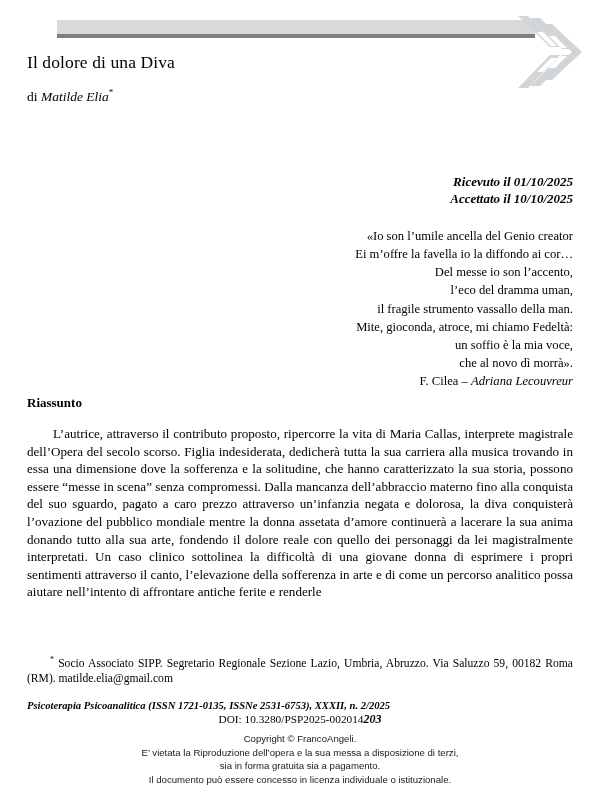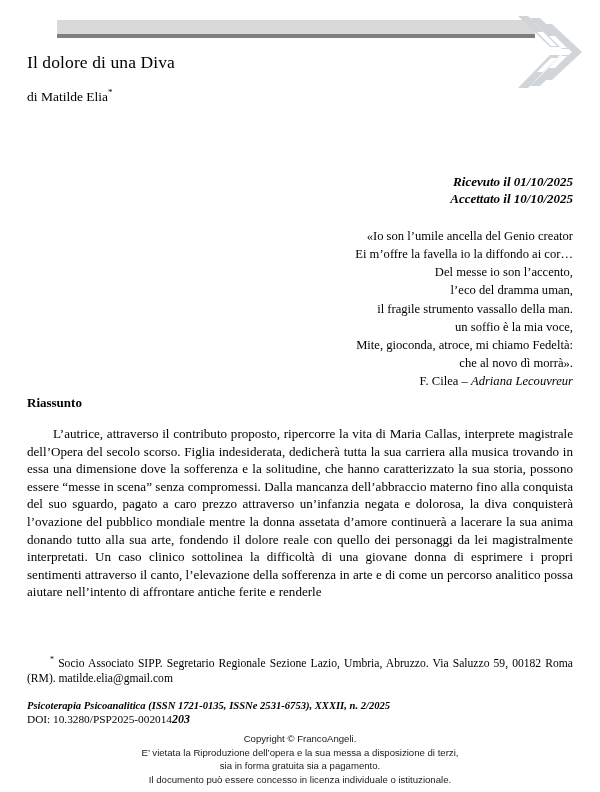--- a/index.html
+++ b/index.html
@@ -61,20 +61,21 @@
     letter-spacing: 0.1px;
     margin: 0;
     line-height: 1.2;
   }
   .byline {
     margin: 14px 0 0 0;
     font-size: 13.5px;
     line-height: 1.2;
   }
   .byline .author {
+    font-style: italic;
   }
   .byline .fn-star {
     font-style: normal;
     font-size: 9px;
     vertical-align: super;
   }
 
   
   .dates {
     position: absolute;
@@ -152,21 +153,21 @@
     font-style: italic;
     font-weight: bold;
     line-height: 1.3;
   }
   .doi-row {
     position: absolute;
     left: 27px;
     top: 712px;
     width: 546px;
     display: flex;
-    justify-content: flex-start;
+    justify-content: center;
     align-items: baseline;
     font-size: 11.3px;
     line-height: 1.3;
   }
   .page-number {
     font-style: italic;
     font-weight: bold;
     font-size: 12px;
   }
 
@@ -223,22 +224,22 @@
   <div>Ricevuto il 01/10/2025</div>
   <div>Accettato il 10/10/2025</div>
 </div>
 
 <div class="epigraph">
   <div>«Io son l’umile ancella del Genio creator</div>
   <div>Ei m’offre la favella io la diffondo ai cor…</div>
   <div>Del messe io son l’accento,</div>
   <div>l’eco del dramma uman,</div>
   <div>il fragile strumento vassallo della man.</div>
+  <div>Mite, gioconda, atroce, mi chiamo Fedeltà:</div>
   <div>un soffio è la mia voce,</div>
-  <div>Mite, gioconda, atroce, mi chiamo Fedeltà:</div>
   <div>che al novo dì morrà».</div>
   <div class="attribution"><span>F. Cilea – </span><span class="work">Adriana Lecouvreur</span></div>
 </div>
 
 <div class="abstract-heading">Riassunto</div>
 <div class="abstract-body">L’autrice, attraverso il contributo proposto, ripercorre la vita di Maria Callas, interprete magistrale dell’Opera del secolo scorso. Figlia indesiderata, dedicherà tutta la sua carriera alla musica trovando in essa una dimensione dove la sofferenza e la solitudine, che hanno caratterizzato la sua storia, possono essere “messe in scena” senza compromessi. Dalla mancanza dell’abbraccio materno fino alla conquista del suo sguardo, pagato a caro prezzo attraverso un’infanzia negata e dolorosa, la diva conquisterà l’ovazione del pubblico mondiale mentre la donna assetata d’amore continuerà a lacerare la sua anima donando tutto alla sua arte, fondendo il dolore reale con quello dei personaggi da lei magistralmente interpretati. Un caso clinico sottolinea la difficoltà di una giovane donna di esprimere i propri sentimenti attraverso il canto, l’elevazione della sofferenza in arte e di come un percorso analitico possa aiutare nell’intento di affrontare antiche ferite e renderle</div>
 
 <div class="footnote"><span class="fn-star">*</span> <span>Socio Associato SIPP. Segretario Regionale Sezione Lazio, Umbria, Abruzzo. Via Saluzzo 59, 00182 Roma (RM). matilde.elia@gmail.com</span></div>
 
 <div class="journal-ref">Psicoterapia Psicoanalitica (ISSN 1721-0135, ISSNe 2531-6753), XXXII, n. 2/2025</div>

